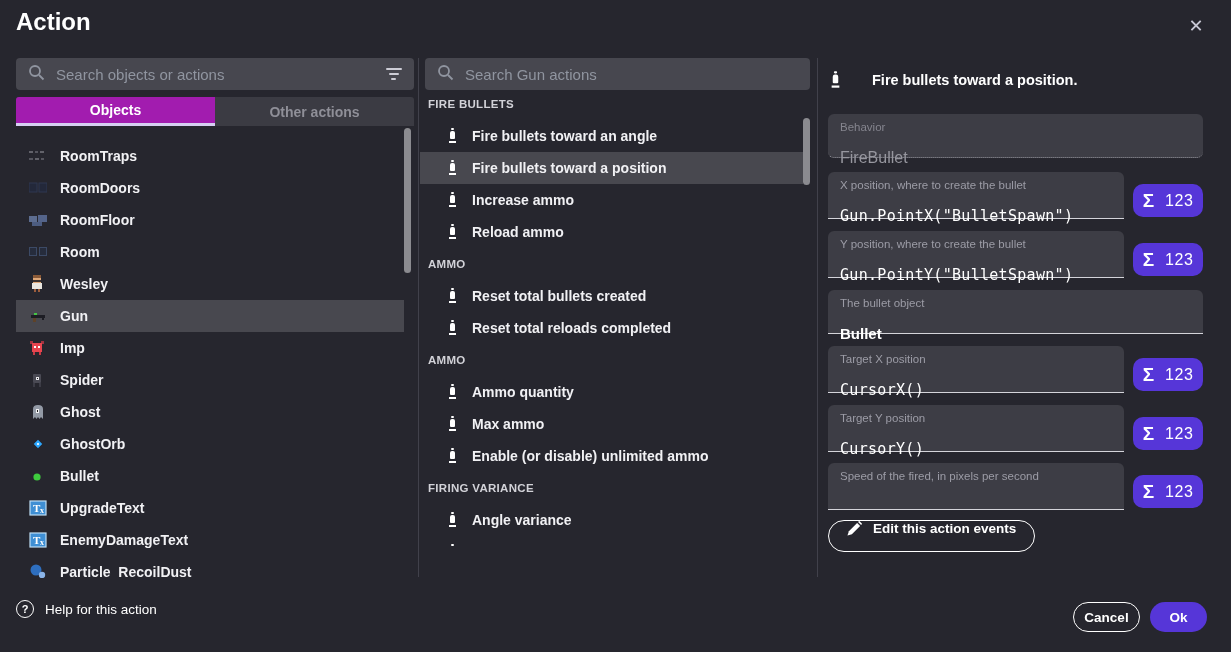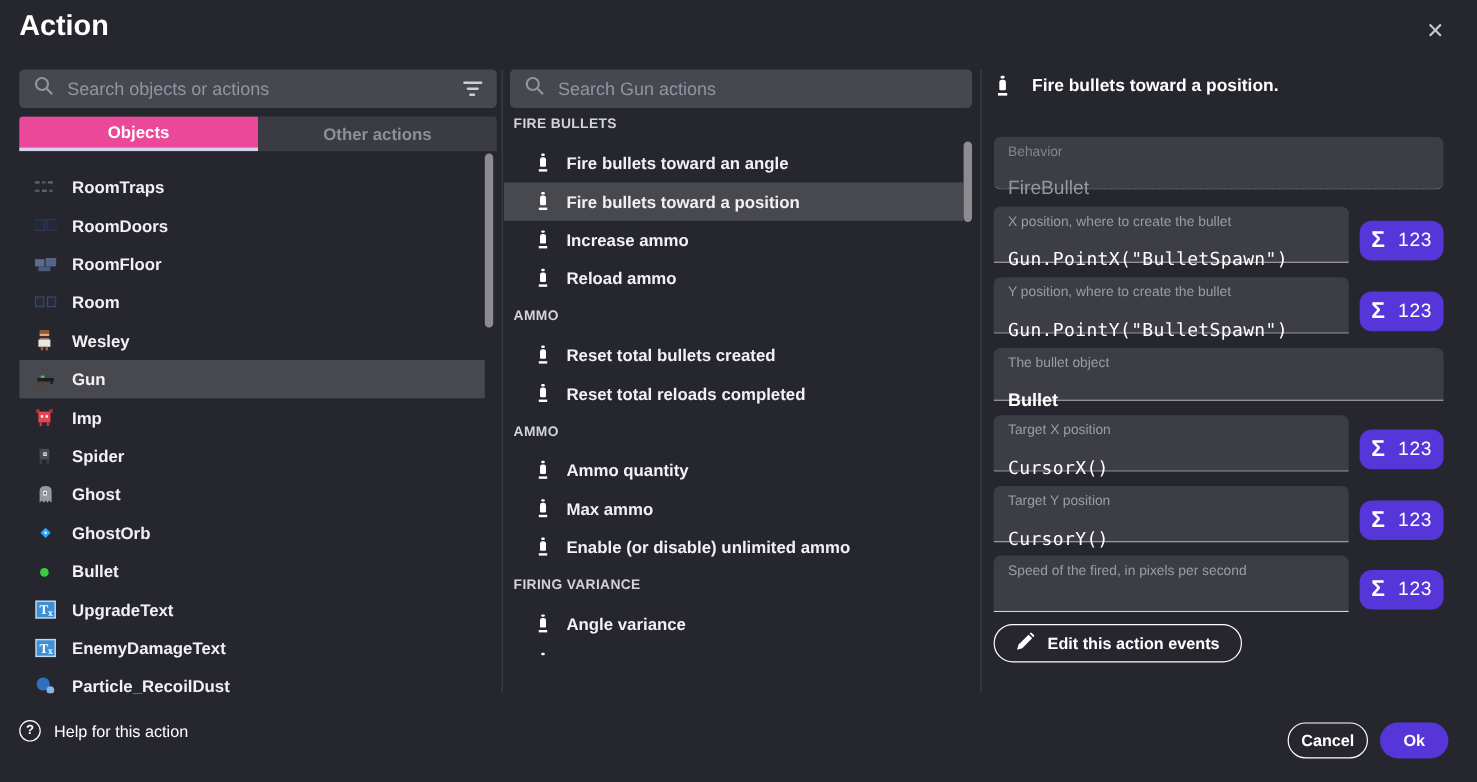--- a/index.html
+++ b/index.html
@@ -20,21 +20,21 @@
   .searchbar .ph{color:#9095a0;font-size:15px;flex:1;white-space:nowrap;overflow:hidden}
   .filter-ico{width:17px;height:12px;display:flex;flex-direction:column;justify-content:space-between;align-items:center}
   .filter-ico i{display:block;height:2px;background:#cdcdd6;border-radius:1px}
   .filter-ico i:nth-child(1){width:16px}
   .filter-ico i:nth-child(2){width:10px}
   .filter-ico i:nth-child(3){width:5px}
 
   
   .tabstrip{left:16px;top:97px;width:398px;height:29px;display:flex;background:#3b3b43;border-radius:3px 3px 0 0;overflow:hidden}
   .tab{flex:1;display:flex;align-items:center;justify-content:center;font-weight:700;font-size:14px;color:#8f8f98;box-sizing:border-box;cursor:pointer}
-  .tab.active{background:#ec4899;color:#fff;border-bottom:3px solid #d6cff2}
+  .tab.active{background:#a21caf;color:#fff;border-bottom:3px solid #d6cff2}
 
   
   .objlist{left:16px;top:130px;width:398px;height:448px;overflow:hidden;padding-top:10px;box-sizing:border-box}
   .orow{height:32px;width:388px;display:flex;align-items:center;gap:13px;padding-left:13px;box-sizing:border-box;font-weight:700;font-size:14px;color:#f1f1f4;cursor:pointer}
   .orow.selected{background:#48484f}
 
   
   .oicon{width:18px;height:18px;flex:0 0 18px;position:relative}
   .oicon svg{display:block}
 
@@ -47,39 +47,39 @@
   .bullet-ico i{position:absolute;background:#fff;display:block}
   .bullet-ico .tip{left:6px;top:0;width:3px;height:2px;border-radius:1px}
   .bullet-ico .body{left:5px;top:3px;width:5px;height:8px;border-radius:2px 2px 1px 1px}
   .bullet-ico .base{left:4px;top:13px;width:7px;height:2px}
 
   
   .vsep{width:1px;background:#41414b}
   .thumb{width:7px;background:#8b8b90;border-radius:4px;cursor:pointer}
 
   
-  .detail-head{left:828px;top:64px;width:375px;height:32px;display:flex;align-items:flex-start;gap:17px}
+  .detail-head{left:828px;top:64px;width:375px;height:32px;display:flex;align-items:center;gap:29px}
   .detail-head .txt{font-weight:700;font-size:14.5px;color:#fff}
 
   .field{left:828px;width:375px;background:#3d3d45;border-radius:6px 6px 0 0;padding:7px 12px 0 12px;box-sizing:border-box}
   .field .flabel{font-size:11.5px;color:#9c9ca6}
   .field .fvalue{margin-top:16px;font-size:15px;color:#fff}
   .field.editable{border-bottom:1px solid #d4d4da}
   .field.narrow{width:296px}
   .field.disabled{border-bottom:1px dotted #9a9aa2;border-radius:6px}
   .field.disabled .flabel{color:#85858e}
   .field.disabled .fvalue{color:#97979f;font-size:16px}
   .mono{font-family:"DejaVu Sans Mono","Liberation Mono",monospace;font-size:14.5px;letter-spacing:.3px}
   .bold-val{font-weight:700}
 
   .sigma{left:1133px;width:70px;height:33px;background:#5636d8;border-radius:10px;display:flex;align-items:center;justify-content:center;gap:11px;cursor:pointer}
   .sigma .sg{font-size:19px;font-weight:700;color:#fff}
   .sigma .n123{font-size:16px;font-weight:400;letter-spacing:.5px;color:#fff}
 
-  .edit-btn{left:828px;top:520px;height:32px;display:inline-flex;align-items:center;gap:11px;padding:0 18px;border:1px solid #fff;border-radius:17px;font-weight:700;font-size:13.5px;color:#fff;box-sizing:border-box;cursor:pointer;background:transparent}
+  .edit-btn{left:828px;top:520px;height:32px;display:inline-flex;align-items:flex-start;gap:11px;padding:0 18px;border:1px solid #fff;border-radius:17px;font-weight:700;font-size:13.5px;color:#fff;box-sizing:border-box;cursor:pointer;background:transparent}
 
   
   .help-link{left:16px;top:600px;display:flex;align-items:center;gap:11px;cursor:pointer}
   .qcircle{width:18px;height:18px;border:1.7px solid #fff;border-radius:50%;display:flex;align-items:center;justify-content:center;font-size:11px;font-weight:700;color:#fff;box-sizing:border-box}
   .help-link .txt{font-weight:400;font-size:13.5px;color:#fff}
   .btn{height:30px;border-radius:15px;display:flex;align-items:center;justify-content:center;font-weight:700;font-size:13.5px;color:#fff;box-sizing:border-box;cursor:pointer}
   .btn.outline{left:1073px;top:602px;width:67px;border:1px solid #fff;background:transparent}
   .btn.primary{left:1150px;top:602px;width:57px;background:#5636d8}
 </style>
 </head>

